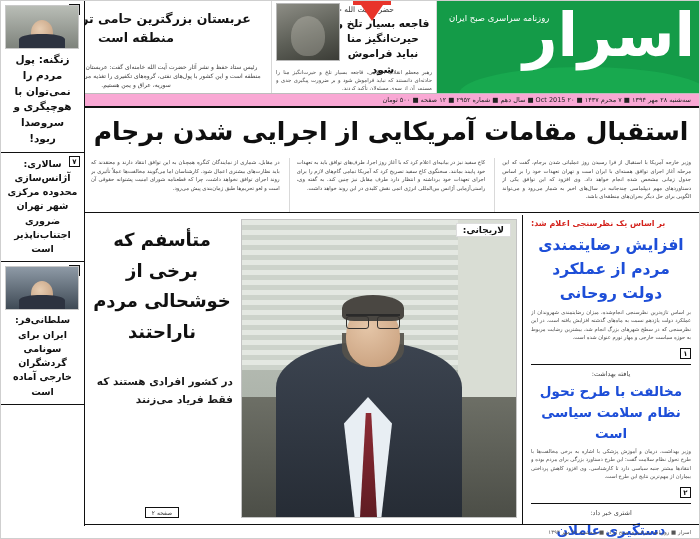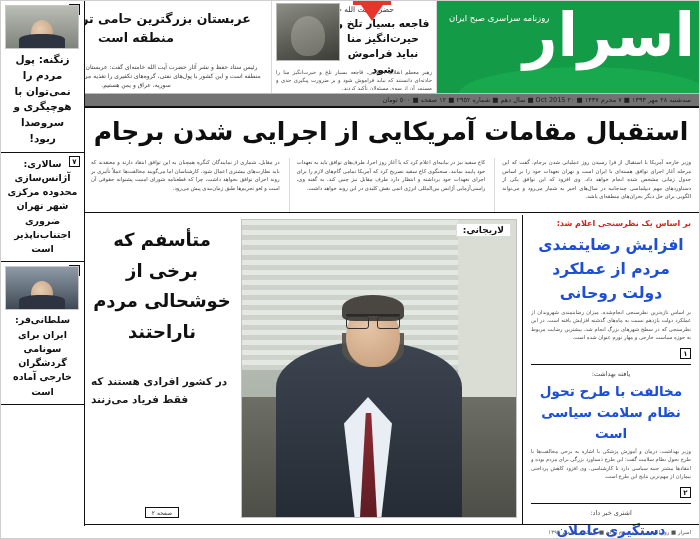--- a/index.html
+++ b/index.html
@@ -112,21 +112,21 @@
     border-top: 16px solid #e8342a;
   }
 
   
   .datestrip {
     position: absolute; top: 92px; left: 0; right: 0; height: 15px;
     border-top: 1px solid #bdbdbd; border-bottom: 2px solid #111;
     display: flex; align-items: center; justify-content: space-between;
     padding: 0 8px;
     font-size: 6.5px; color: #222;
-    background: #737373;
+    background: #f9a8d4;
   }
 
   
   .banner {
     position: absolute; top: 109px; right: 0; width: 616px; height: 42px;
     display: flex; align-items: center; justify-content: center;
   }
   .banner h1 {
     margin: 0;
     font-size: 25px; font-weight: bold; color: #0f0f0f;
@@ -148,21 +148,21 @@
   .lead-col.c1 { border-left: 1px solid #d9d9d9; padding-left: 7px; }
   .lead-col.c2 { border-left: 1px solid #d9d9d9; padding-left: 7px; }
 
   
   .rightcol {
     position: absolute; top: 214px; right: 0; width: 176px; bottom: 14px;
     padding: 0 8px;
   }
   .poll-note {
     color: #d4231d; font-size: 8px; font-weight: bold;
-    text-align: right; padding: 4px 0 2px;
+    text-align: left; padding: 4px 0 2px;
   }
   .story { padding: 3px 0 4px; }
   .story + .story { border-top: 1px solid #111; }
   .story .kicker {
     font-size: 6.5px; color: #444; text-align: center; padding: 2px 0 3px;
   }
   .story h2 {
     margin: 0; font-size: 15.5px; font-weight: bold; color: #1d4ed8;
     line-height: 1.55; text-align: center;
   }
@@ -250,21 +250,21 @@
   .quotecol {
     flex: 1; padding: 10px 8px 6px 8px;
     display: flex; flex-direction: column;
   }
   .quotecol h2 {
     margin: 0; font-size: 18px; line-height: 1.7; font-weight: bold;
     color: #111; text-align: center;
   }
   .quotecol .sub {
     margin-top: 26px;
-    font-size: 10.5px; line-height: 1.7; color: #1a1a1a; text-align: left;
+    font-size: 10.5px; line-height: 1.7; color: #1a1a1a; text-align: right;
     font-weight: bold;
   }
   .quotecol .page-ref {
     margin-top: auto;
     text-align: center; font-size: 6px; color: #333;
     border: 1px solid #111; align-self: center; padding: 1px 6px;
   }
 
   
   .sidebar {

